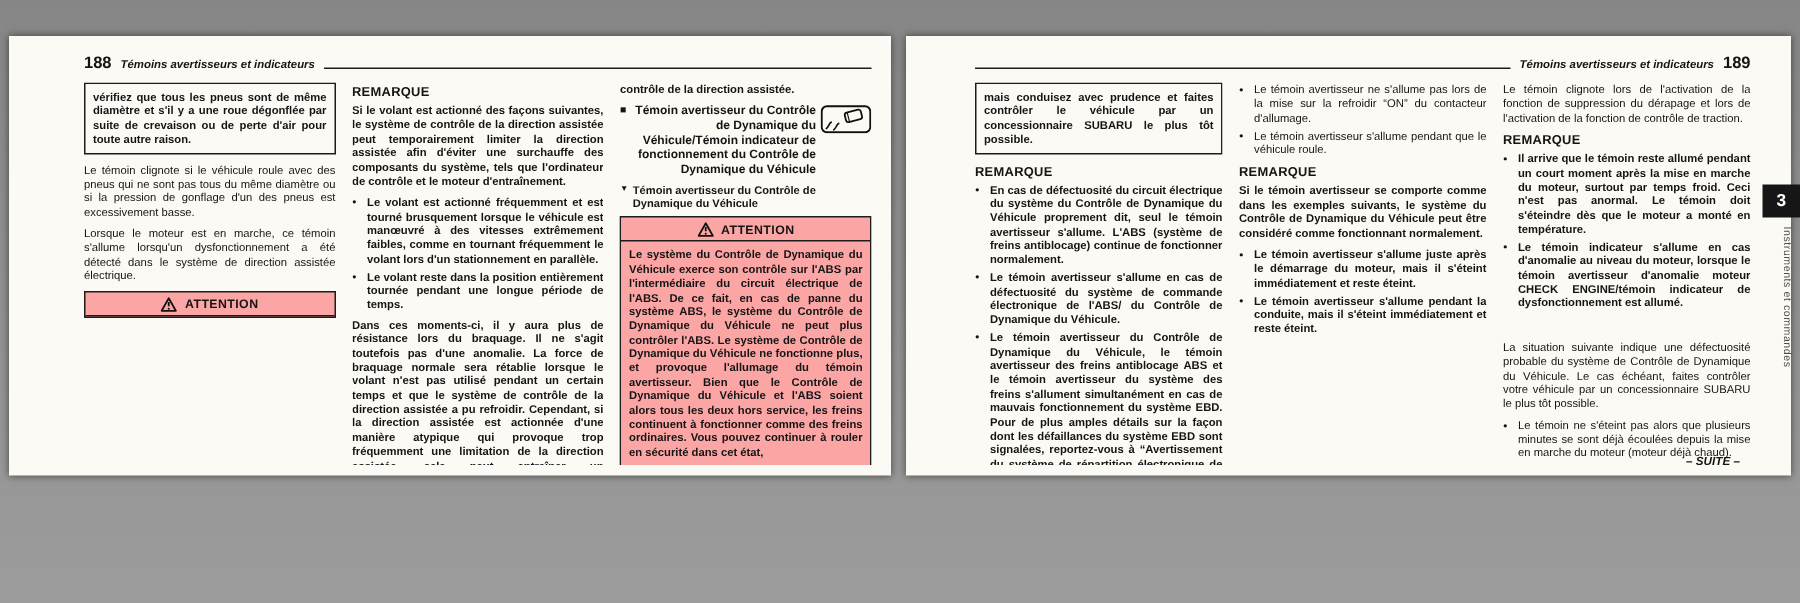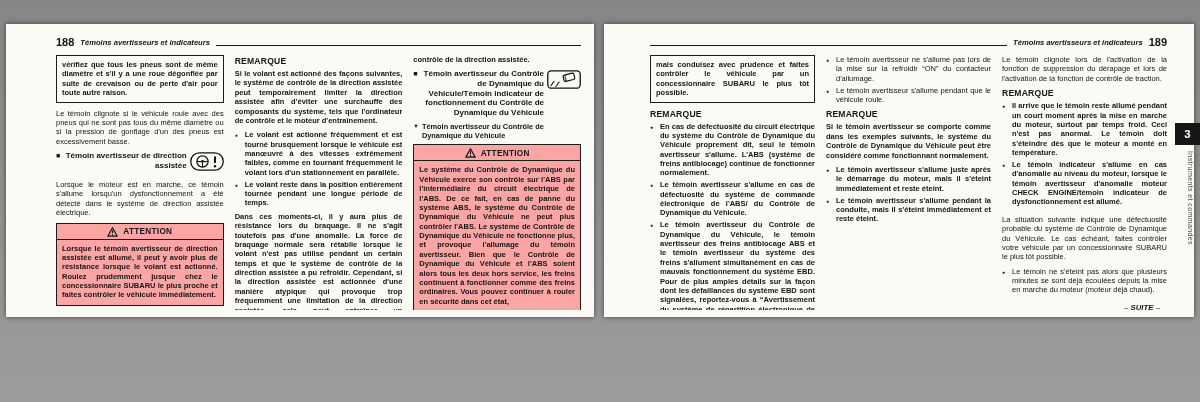--- a/index.html
+++ b/index.html
@@ -73,51 +73,34 @@
         <span class="run-title">Témoins avertisseurs et indicateurs</span>
         <span class="header-rule"></span>
       </div>
 
       <div class="cols">
 
         <div class="col">
           <div class="carry-box">vérifiez que tous les pneus sont de même diamètre et s'il y a une roue dégonflée par suite de crevaison ou de perte d'air pour toute autre raison.</div>
           <p class="body">Le témoin clignote si le véhicule roule avec des pneus qui ne sont pas tous du même diamètre ou si la pression de gonflage d'un des pneus est excessivement basse.</p>
 
-          <div class="section-heading">
-            <span class="sq">■</span>
-            <span class="sh-text">Témoin avertisseur de direction assistée</span>
-            <span class="icon-wrap">
-              <svg width="34" height="19" viewBox="0 0 34 19">
-                <rect x="0.8" y="0.8" width="32.4" height="17.4" rx="8.5" fill="none" stroke="#111" stroke-width="1.3"></rect>
-                <circle cx="12.5" cy="9.5" r="5.6" fill="none" stroke="#111" stroke-width="1.3"></circle>
-                <circle cx="12.5" cy="9.5" r="1.4" fill="#111"></circle>
-                <line x1="7" y1="9.5" x2="11.1" y2="9.5" stroke="#111" stroke-width="1.1"></line>
-                <line x1="13.9" y1="9.5" x2="18" y2="9.5" stroke="#111" stroke-width="1.1"></line>
-                <line x1="12.5" y1="10.9" x2="12.5" y2="15" stroke="#111" stroke-width="1.1"></line>
-                <line x1="25" y1="4.5" x2="25" y2="11" stroke="#111" stroke-width="2"></line>
-                <circle cx="25" cy="14.2" r="1.2" fill="#111"></circle>
-              </svg>
-            </span>
-          </div>
 
           <p class="body">Lorsque le moteur est en marche, ce témoin s'allume lorsqu'un dysfonctionnement a été détecté dans le système de direction assistée électrique.</p>
 
           <div class="attention">
             <div class="att-header">
               <span class="warn-icon">
                 <svg width="11" height="10" viewBox="0 0 12 11">
                   <path d="M6 0.9 L11.2 10.1 H0.8 Z" fill="none" stroke="#111" stroke-width="1.3" stroke-linejoin="round"></path>
                   <line x1="6" y1="3.6" x2="6" y2="6.8" stroke="#111" stroke-width="1.3"></line>
                   <circle cx="6" cy="8.6" r="0.8" fill="#111"></circle>
                 </svg>
               </span>
               <span class="att-title">ATTENTION</span>
             </div>
-            <div class="att-body">Lorsque le témoin avertisseur de direction assistée est allumé, il peut y avoir plus de résistance lorsque le volant est actionné. Roulez prudemment jusque chez le concessionnaire SUBARU le plus proche et faites contrôler le véhicule immédiatement.</div>
           </div>
         </div>
 
         <div class="col">
           <div class="remarque-title">REMARQUE</div>
           <p class="body bold">Si le volant est actionné des façons suivantes, le système de contrôle de la direction assistée peut temporairement limiter la direction assistée afin d'éviter une surchauffe des composants du système, tels que l'ordinateur de contrôle et le moteur d'entraînement.</p>
 
           <div class="bullet bold">
             <span class="dot">●</span>
             <span class="bt">Le volant est actionné fréquemment et est tourné brusquement lorsque le véhicule est manœuvré à des vitesses extrêmement faibles, comme en tournant fréquemment le volant lors d'un stationnement en parallèle.</span>
@@ -233,21 +216,21 @@
 
           <div class="bullet bold">
             <span class="dot">●</span>
             <span class="bt">Il arrive que le témoin reste allumé pendant un court moment après la mise en marche du moteur, surtout par temps froid. Ceci n'est pas anormal. Le témoin doit s'éteindre dès que le moteur a monté en température.</span>
           </div>
           <div class="bullet bold">
             <span class="dot">●</span>
             <span class="bt">Le témoin indicateur s'allume en cas d'anomalie au niveau du moteur, lorsque le témoin avertisseur d'anomalie moteur CHECK ENGINE/témoin indicateur de dysfonctionnement est allumé.</span>
           </div>
 
-          <p class="body" style="margin-top:8px;">La situation suivante indique une défectuosité probable du système de Contrôle de Dynamique du Véhicule. Le cas échéant, faites contrôler votre véhicule par un concessionnaire SUBARU le plus tôt possible.</p>
+          <p class="body" style="margin-top:20px;">La situation suivante indique une défectuosité probable du système de Contrôle de Dynamique du Véhicule. Le cas échéant, faites contrôler votre véhicule par un concessionnaire SUBARU le plus tôt possible.</p>
 
           <div class="bullet">
             <span class="dot">●</span>
             <span class="bt">Le témoin ne s'éteint pas alors que plusieurs minutes se sont déjà écoulées depuis la mise en marche du moteur (moteur déjà chaud).</span>
           </div>
         </div>
 
       </div>
 
       <div class="suite">– SUITE –</div>

